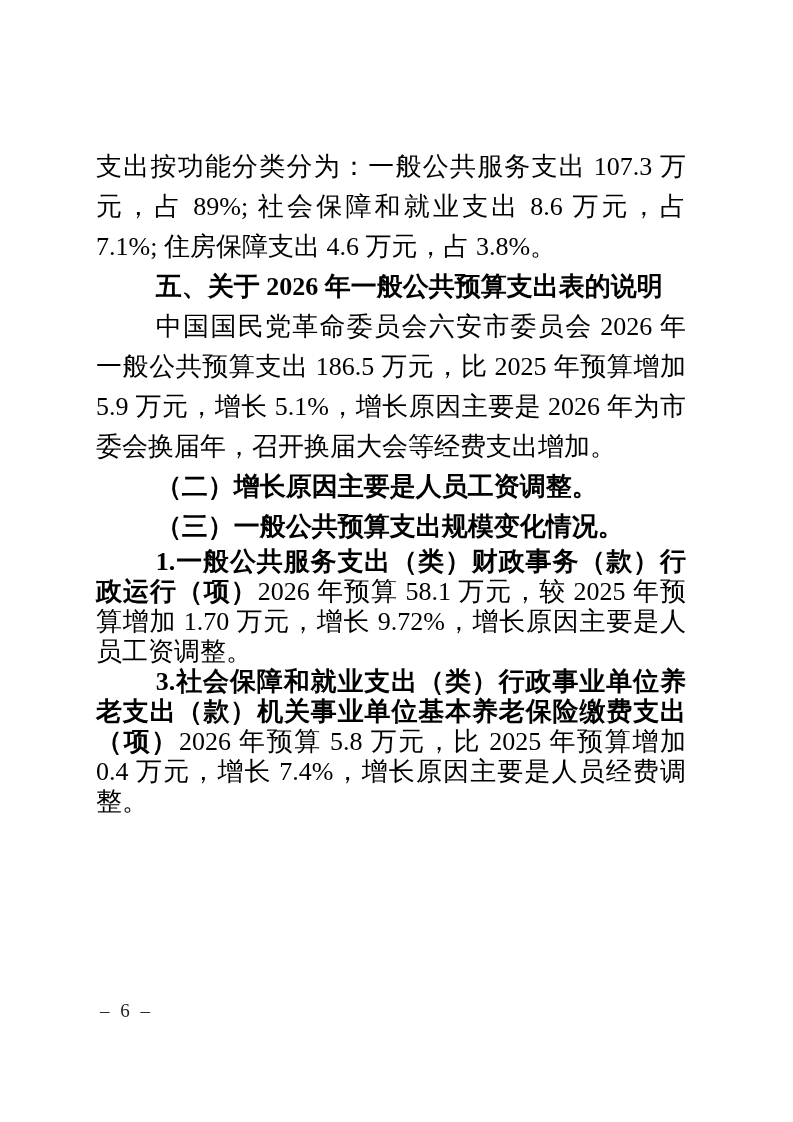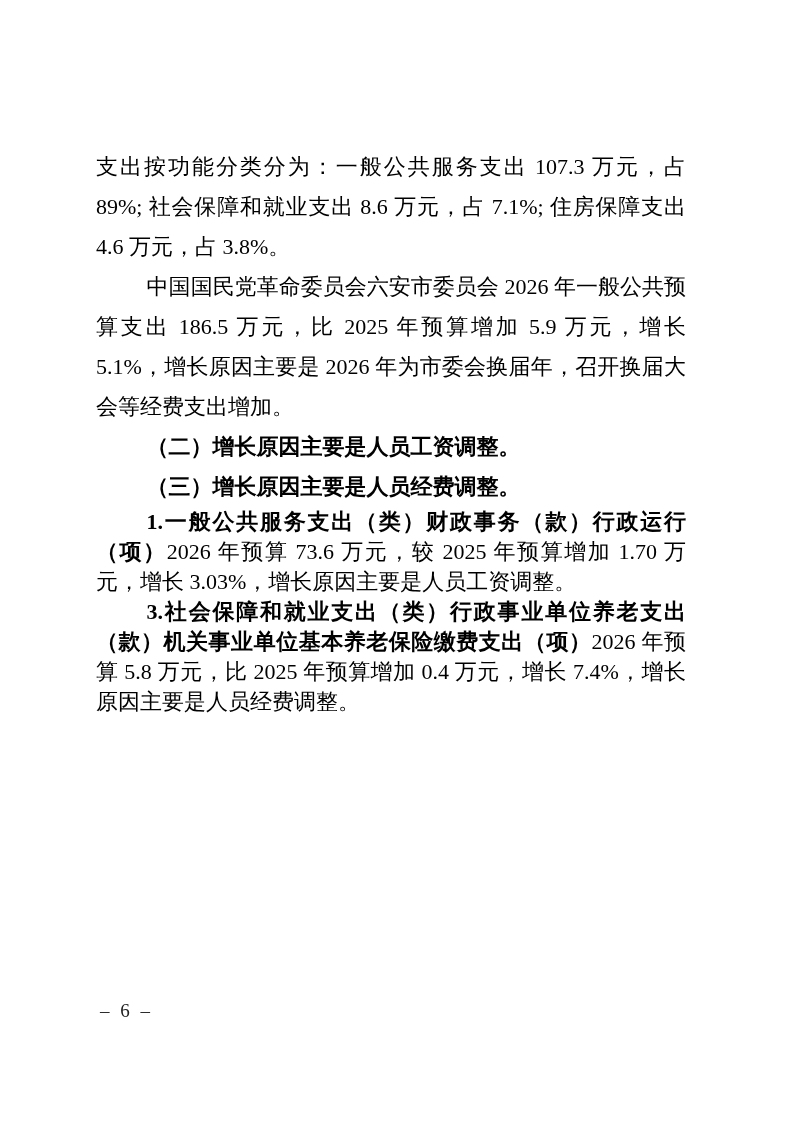--- a/index.html
+++ b/index.html
@@ -17,21 +17,21 @@
     overflow: hidden;
   }
   .content {
     position: absolute;
     left: 96px;
     top: 147px;
     width: 590px;
   }
   .content p {
     margin: 0;
-    font-size: 22px;
+    font-size: 26px;
     text-align: justify;
   }
   .block-upper p {
     line-height: 40px;
   }
   .block-items p {
     line-height: 30px;
   }
   .heading {
     font-weight: bold;
@@ -54,33 +54,34 @@
 </style>
 </head>
 <body>
 
 <div class="page">
   <div class="content">
 
     <div class="block-upper">
       <p>支出按功能分类分为：一般公共服务支出 107.3 万元，占 89%; 社会保障和就业支出 8.6 万元，占 7.1%; 住房保障支出 4.6 万元，占 3.8%。</p>
 
+      <p class="heading indent">五、关于 2026 年一般公共预算支出表的说明</p>
 
 
       <p class="indent">中国国民党革命委员会六安市委员会 2026 年一般公共预算支出 186.5 万元，比 2025 年预算增加 5.9 万元，增长 5.1%，增长原因主要是 2026 年为市委会换届年，召开换届大会等经费支出增加。</p>
 
       <p class="heading indent">（二）增长原因主要是人员工资调整。</p>
 
 
-      <p class="heading indent">（三）增长原因主要是人员经费调整。</p>
+      <p class="heading indent">（三）一般公共预算支出规模变化情况。</p>
     </div>
 
     <div class="block-items">
       <p class="indent">
-        <span class="lead">1.一般公共服务支出（类）财政事务（款）行政运行（项）</span><span>2026 年预算 73.6 万元，较 2025 年预算增加 1.70 万元，增长 3.03%，增长原因主要是人员工资调整。</span>
+        <span class="lead">1.一般公共服务支出（类）财政事务（款）行政运行（项）</span><span>2026 年预算 58.1 万元，较 2025 年预算增加 1.70 万元，增长 9.72%，增长原因主要是人员工资调整。</span>
       </p>
       <p class="indent">
         <span class="lead">3.社会保障和就业支出（类）行政事业单位养老支出（款）机关事业单位基本养老保险缴费支出（项）</span><span>2026 年预算 5.8 万元，比 2025 年预算增加 0.4 万元，增长 7.4%，增长原因主要是人员经费调整。</span>
       </p>
     </div>
 
   </div>
 
   <div class="page-num">– 6 –</div>
 </div>

